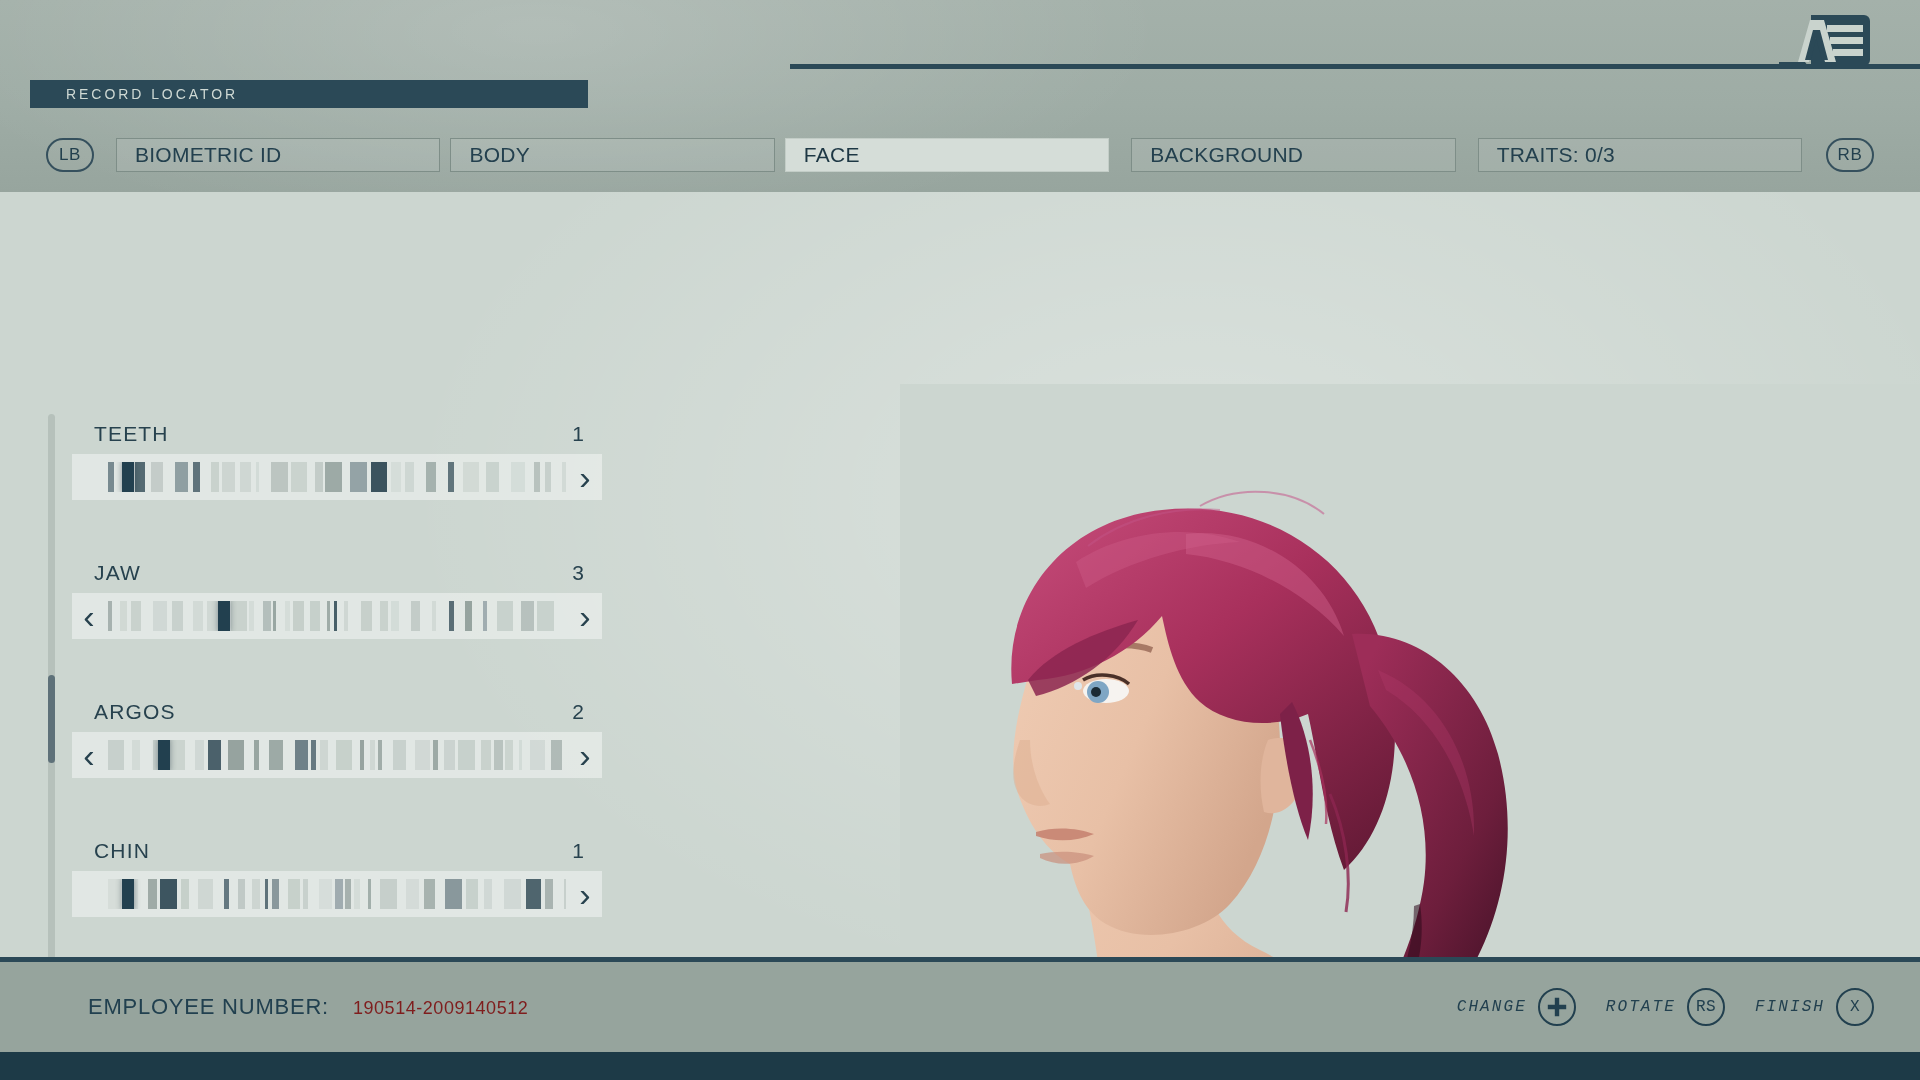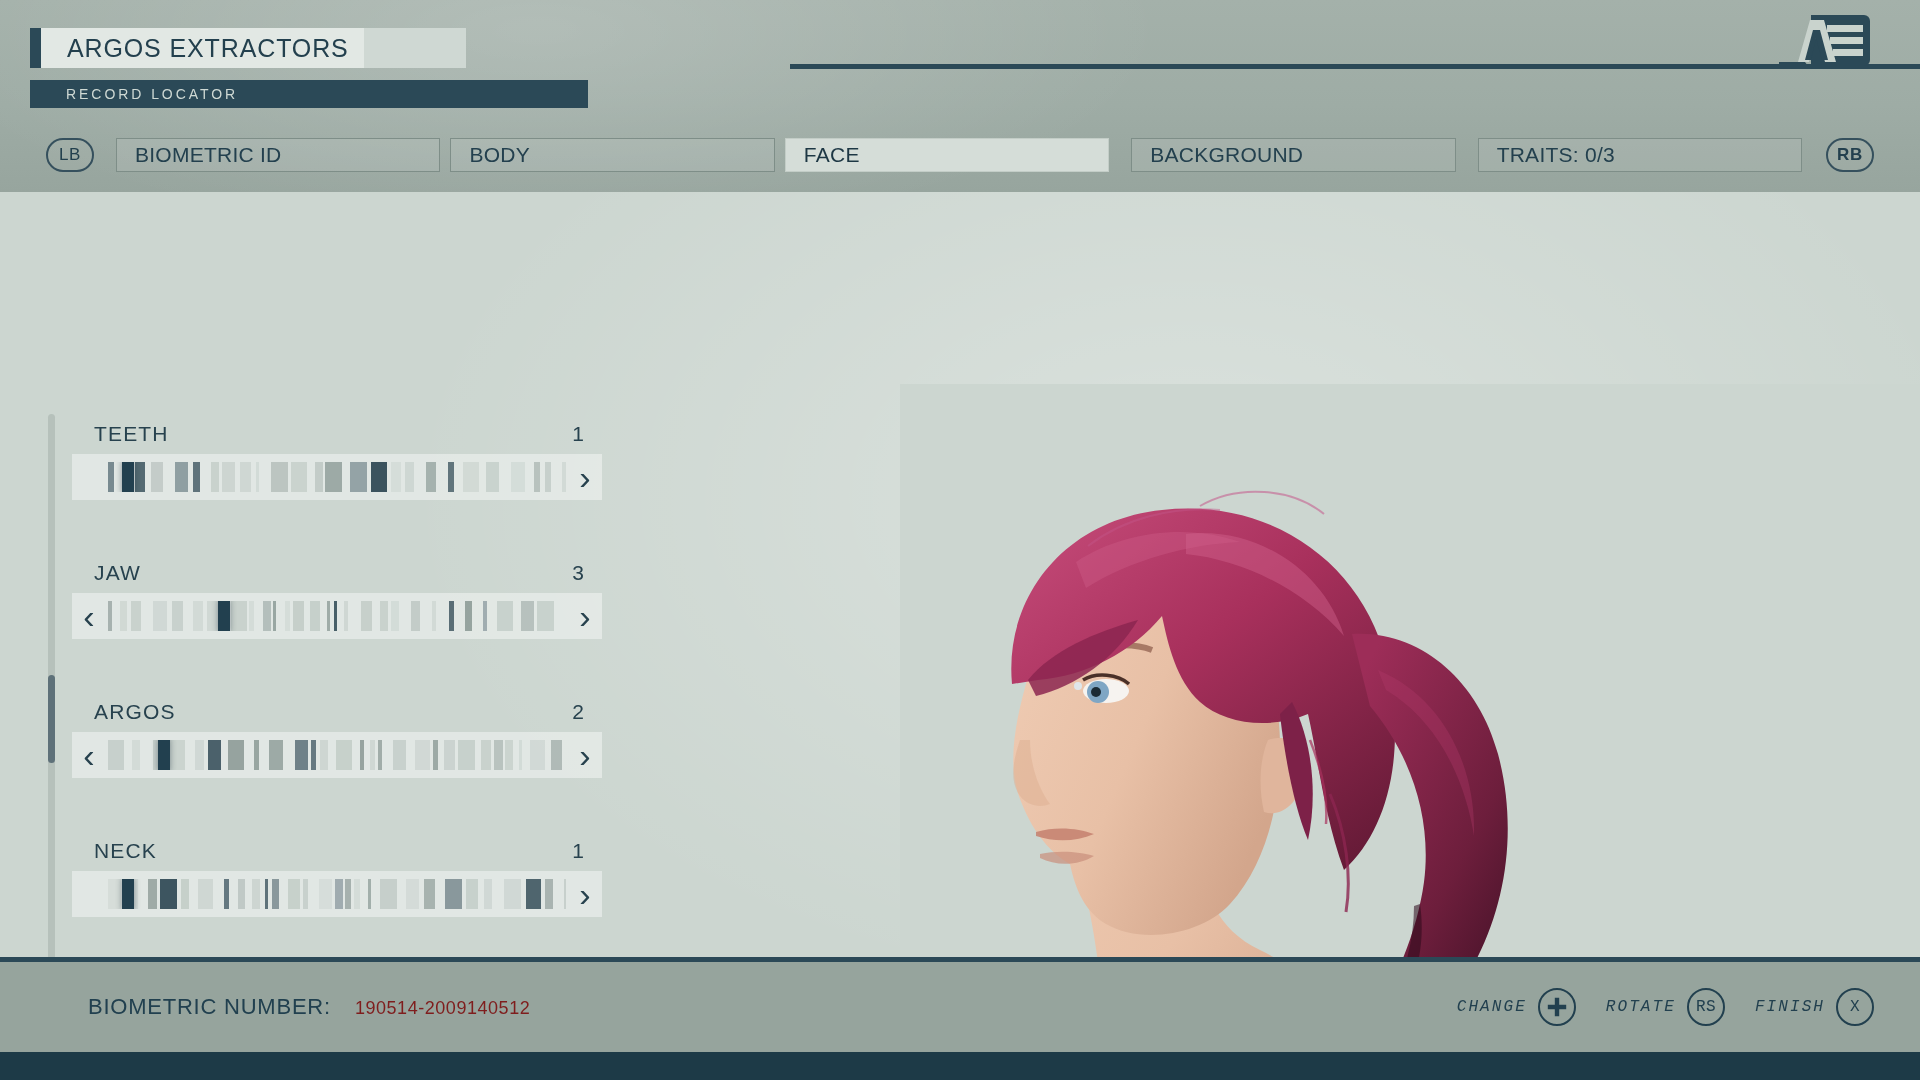--- a/index.html
+++ b/index.html
@@ -97,21 +97,21 @@
   .tab.active {
     background:#d5ddd8;
     border-color:#c3cdc7;
     color:#1d3744;
   }
   #tab-biometric { width:332px; margin-left:22px; }
   #tab-body      { width:332px; margin-left:10px; }
   #tab-face      { width:332px; margin-left:10px; }
   #tab-background{ width:332px; margin-left:22px; }
   #tab-traits    { width:332px; margin-left:22px; }
-  #rb-bumper     { margin-left:24px;font-weight:bold; }
+  #rb-bumper     { margin-left:24px; }
 
   
   #stage {
     position:absolute; left:0; top:192px;
     width:1920px; height:765px;
     background:#ccd6d0;
     overflow:hidden;
   }
   #stage-vignette {
     position:absolute; inset:0;
@@ -241,26 +241,20 @@
   }
 </style>
 </head>
 <body>
 
 <div id="screen">
 
   <div id="header">
     <div id="header-sheen"></div>
 
-    <div id="title-row">
-      <div id="title-accent"></div>
-      <div id="title-plate">
-        <span id="title-text">ARGOS EXTRACTORS</span>
-      </div>
-    </div>
 
     <div id="subtitle-bar">
       <span id="subtitle-text">RECORD LOCATOR</span>
     </div>
 
     <div id="logo-rule"></div>
     <svg id="logo" viewBox="0 0 94 59">
       <path d="M33 4 h53 a6 6 0 0 1 6 6 v39 a6 6 0 0 1 -6 6 h-53 z" fill="#2b4957"></path>
       <path d="M30 55 L1 55 L1 51 L27 51 Z" fill="#2b4957"></path>
       <rect x="49" y="14" width="36" height="7" fill="#c9d3cd"></rect>
@@ -479,21 +473,21 @@
               <span class="tick" style="left: 89.7827%; width: 0.688491%; background: rgb(194, 204, 199); opacity: 0.45;"></span>
               <span class="tick" style="left: 92.0813%; width: 3.36542%; background: rgb(194, 204, 199); opacity: 0.5;"></span>
               <span class="tick" style="left: 96.7905%; width: 2.3156%; background: rgb(143, 157, 153); opacity: 0.6;"></span>
               <span class="thumb" style="left: 11%;"></span>
             </div>
             <span class="chev" style="font-size: 34px;">›</span>
           </div>
         </div>
         <div class="row">
           <div class="row-head">
-            <span class="row-label">NECK</span>
+            <span class="row-label">CHIN</span>
             <span class="row-value">1</span>
           </div>
           <div class="row-bar">
             <span class="chev hidden" style="font-size: 34px;">‹</span>
             <div class="track">
               <span class="tick" style="left: 0%; width: 2.91962%; background: rgb(194, 204, 199); opacity: 0.37;"></span>
               <span class="tick" style="left: 4.51232%; width: 2.01794%; background: rgb(194, 204, 199); opacity: 0.36;"></span>
               <span class="tick" style="left: 8.81709%; width: 1.97224%; background: rgb(143, 157, 153); opacity: 0.81;"></span>
               <span class="tick" style="left: 11.39%; width: 3.69114%; background: rgb(44, 70, 82); opacity: 0.91;"></span>
               <span class="tick" style="left: 16.0303%; width: 1.56477%; background: rgb(194, 204, 199); opacity: 0.89;"></span>
@@ -524,21 +518,21 @@
             </div>
             <span class="chev" style="font-size: 34px;">›</span>
           </div>
         </div>
       </div>
   </div>
 
   <div id="footer-rule"></div>
   <div id="footer">
     <div id="emp-block">
-      <span id="emp-label">BIOMETRIC NUMBER:</span>
+      <span id="emp-label">EMPLOYEE NUMBER:</span>
       <span id="emp-value">190514-2009140512</span>
     </div>
 
     <div id="prompts">
       <div class="prompt">
         <span class="prompt-label">CHANGE</span>
         <span class="prompt-btn">
           <svg width="22" height="22" viewBox="0 0 22 22">
             <path d="M8 1 h6 v7 h7 v6 h-7 v7 h-6 v-7 h-7 v-6 h7 z" fill="#22404f" stroke="#96a49d" stroke-width="1.6"></path>
           </svg>

